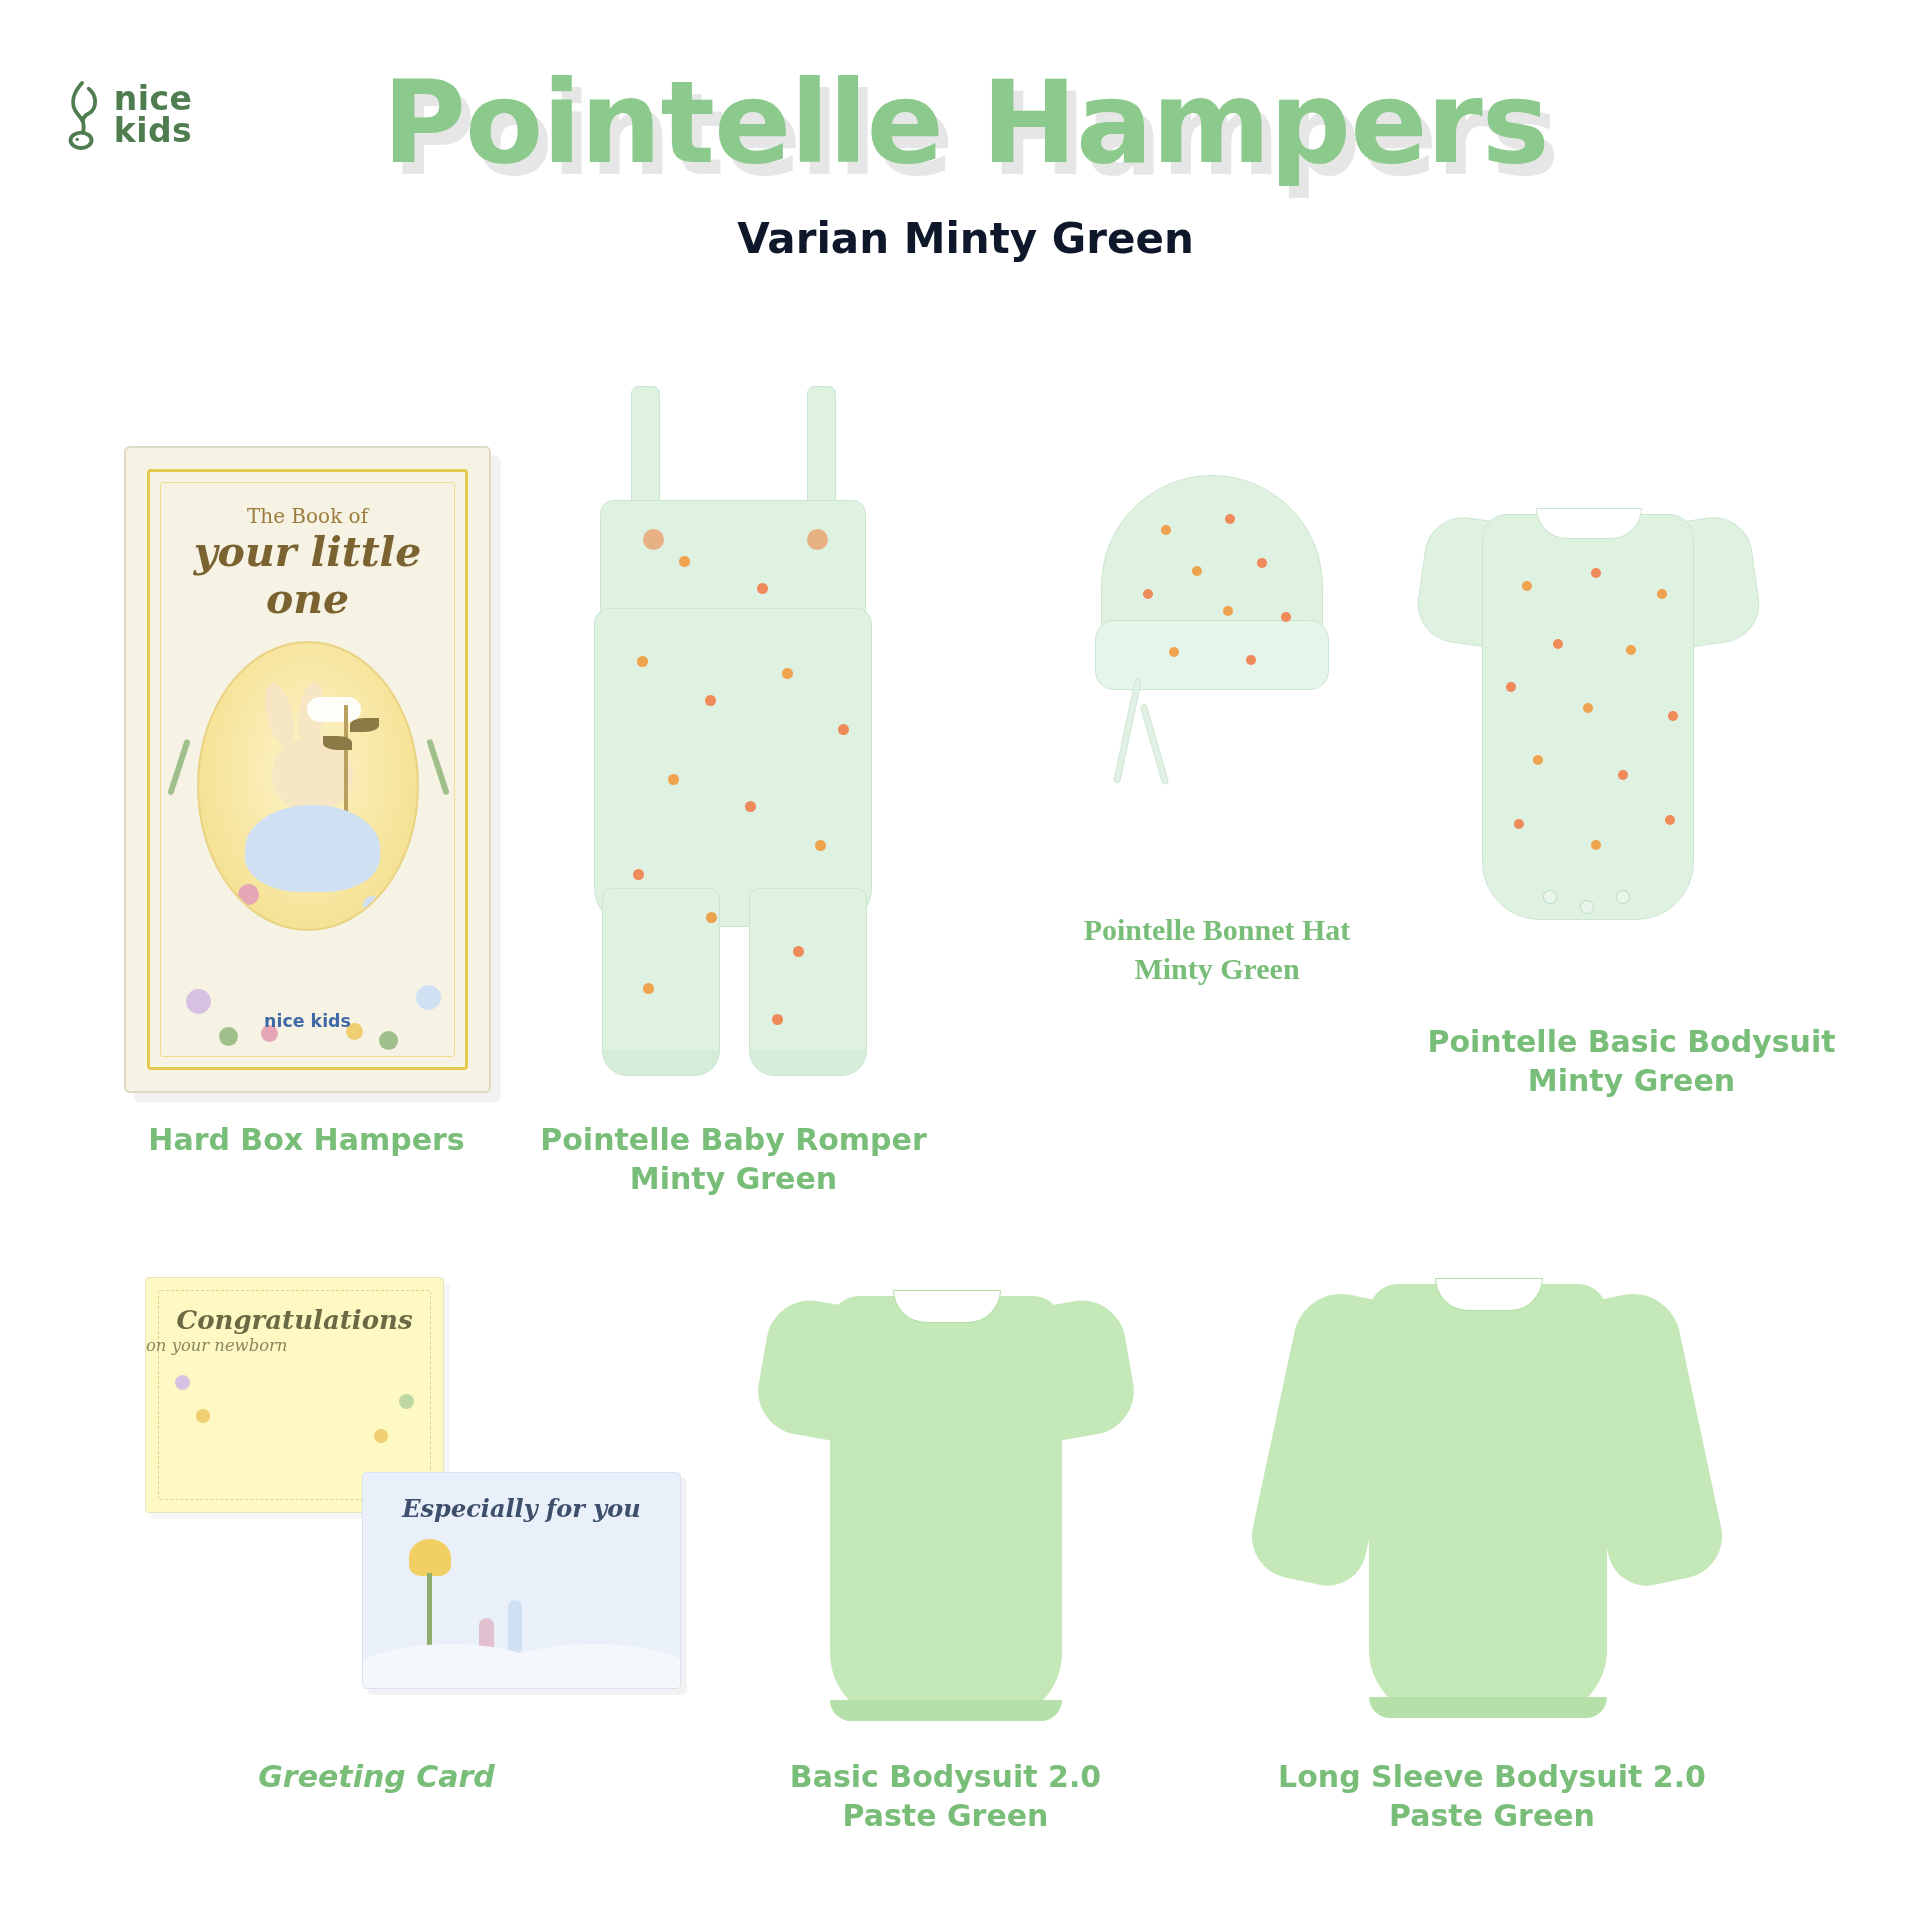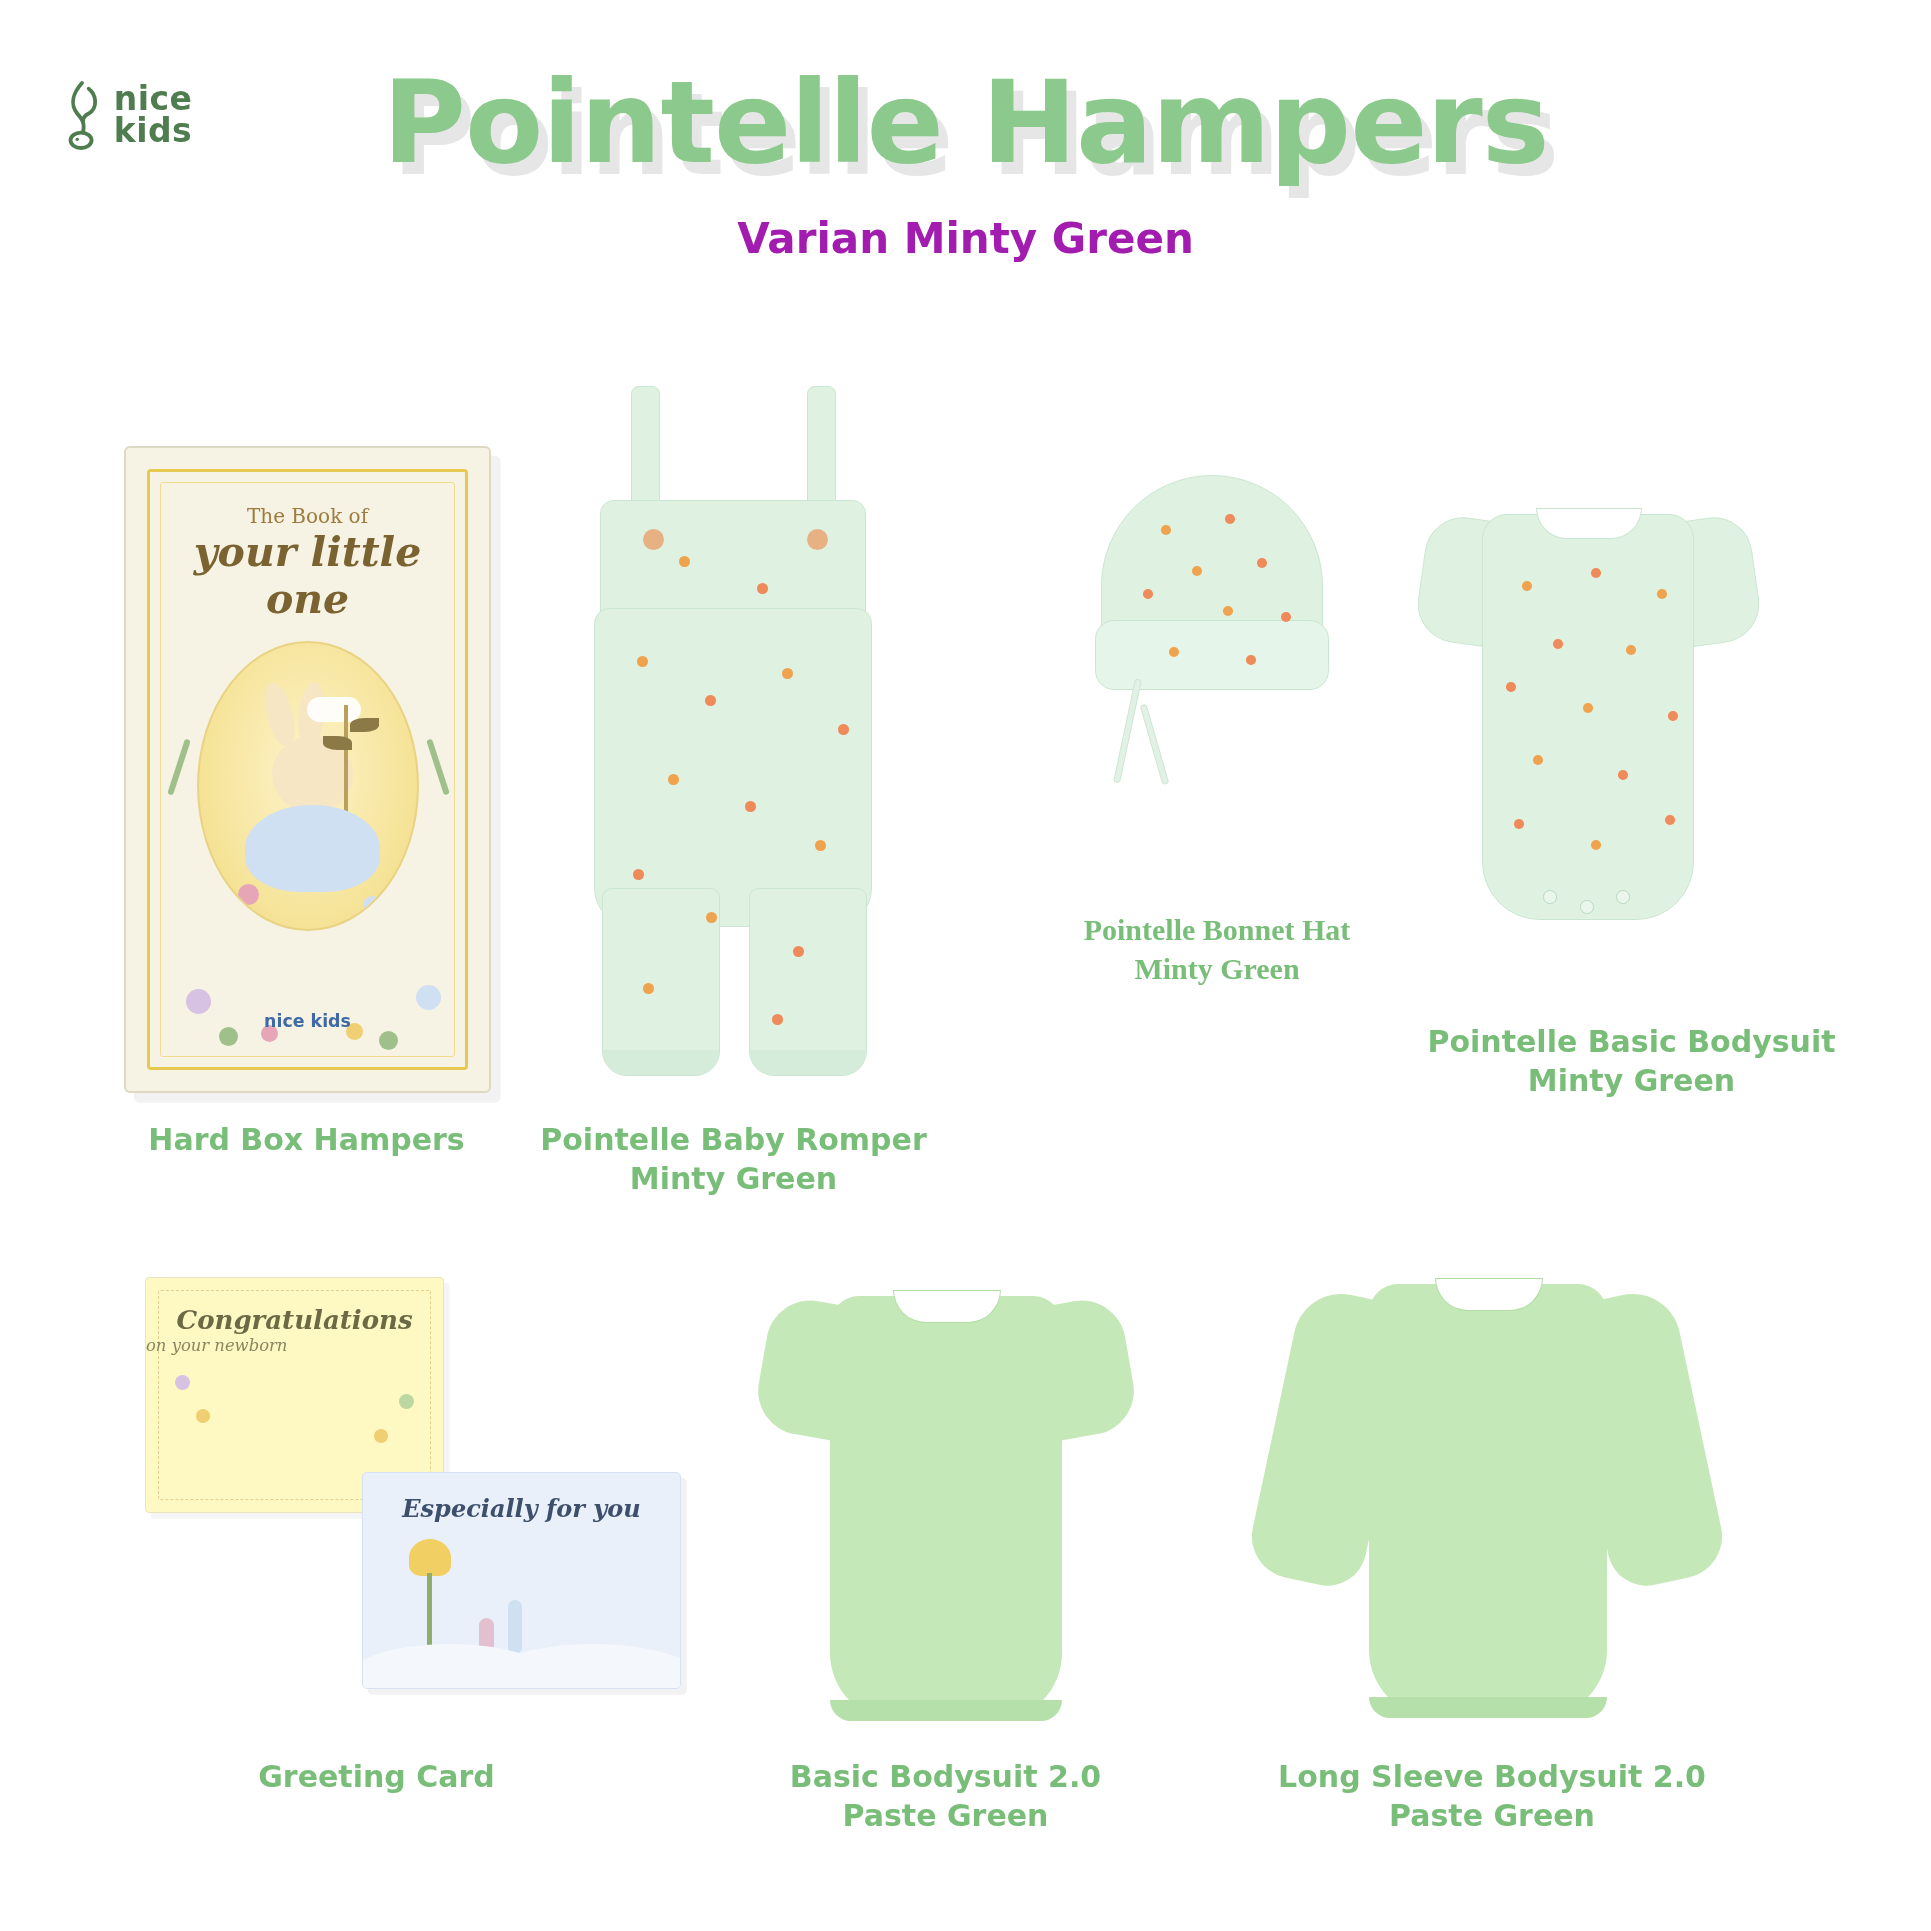--- a/index.html
+++ b/index.html
@@ -26,21 +26,21 @@
     font-size: 114px;
     letter-spacing: -1px;
     color: #8cc98c;
     -webkit-text-stroke: 13.5px #ffffff;
     paint-order: stroke fill;
     text-shadow: 9.7px 11.6px 0 #e6e6e6;
     position: relative;
   }
   .subtitle {
     position: absolute; left: 0; top: 214px; width: 1931px; text-align: center;
-    font-family: "DejaVu Sans", sans-serif; font-weight: 700; font-size: 42px; color: #a21caf;
+    font-family: "DejaVu Sans", sans-serif; font-weight: 700; font-size: 42px; color: #0f172a;
   }
 
   
   .caption {
     position: absolute; text-align: center;
     font-family: "DejaVu Sans", sans-serif; font-weight: 700;
     font-size: 30px; line-height: 1.3; color: #78bd78;
     white-space: pre-line;
   }
 
@@ -259,21 +259,21 @@
     <div class="card-b">
       <div class="card-b-t">Especially for you</div>
       <div class="tulip"></div>
       <div class="tulip-stem"></div>
       <div class="fl" style="left:116px; top:145px; width:15.4px; height:39px; background:#e3c0d0; border-radius:7.7px;"></div>
       <div class="fl" style="left:145px; top:127px; width:13.5px; height:54px; background:#cfe0f2; border-radius:6.8px;"></div>
       <div style="position:absolute; left:-19.3px; bottom:-31px; width:212px; height:75px; background:#f4f8fd; border-radius:50%;"></div>
       <div style="position:absolute; right:-29px; bottom:-39px; width:232px; height:83px; background:#f4f8fd; border-radius:50%;"></div>
     </div>
   </div>
-  <div class="caption" style="left:145px; top:1757px; width:463px;">Greeting Card</div>
+  <div class="caption" style="left:145px; top:1757px; width:463px;font-style:italic;">Greeting Card</div>
 
   <div class="pbs" style="left:772px; top:1255px; width:348px; height:483px;">
     <div class="pbs-sleeve" style="left:-9.7px; top:48px; width:121px; height:135px; border-radius:44px 11.6px 29px 44px; transform:rotate(10deg);"></div>
     <div class="pbs-sleeve" style="right:-9.7px; top:48px; width:121px; height:135px; border-radius:11.6px 44px 44px 29px; transform:rotate(-10deg);"></div>
     <div class="pbs-torso" style="left:58px; top:41px; width:232px; height:425px;">
       <div class="hem"></div>
     </div>
     <div class="pbs-neck" style="left:121px; top:35px; width:108px; height:33px;"></div>
   </div>
   <div class="caption" style="left:714px; top:1757px; width:463px;">Basic Bodysuit 2.0

